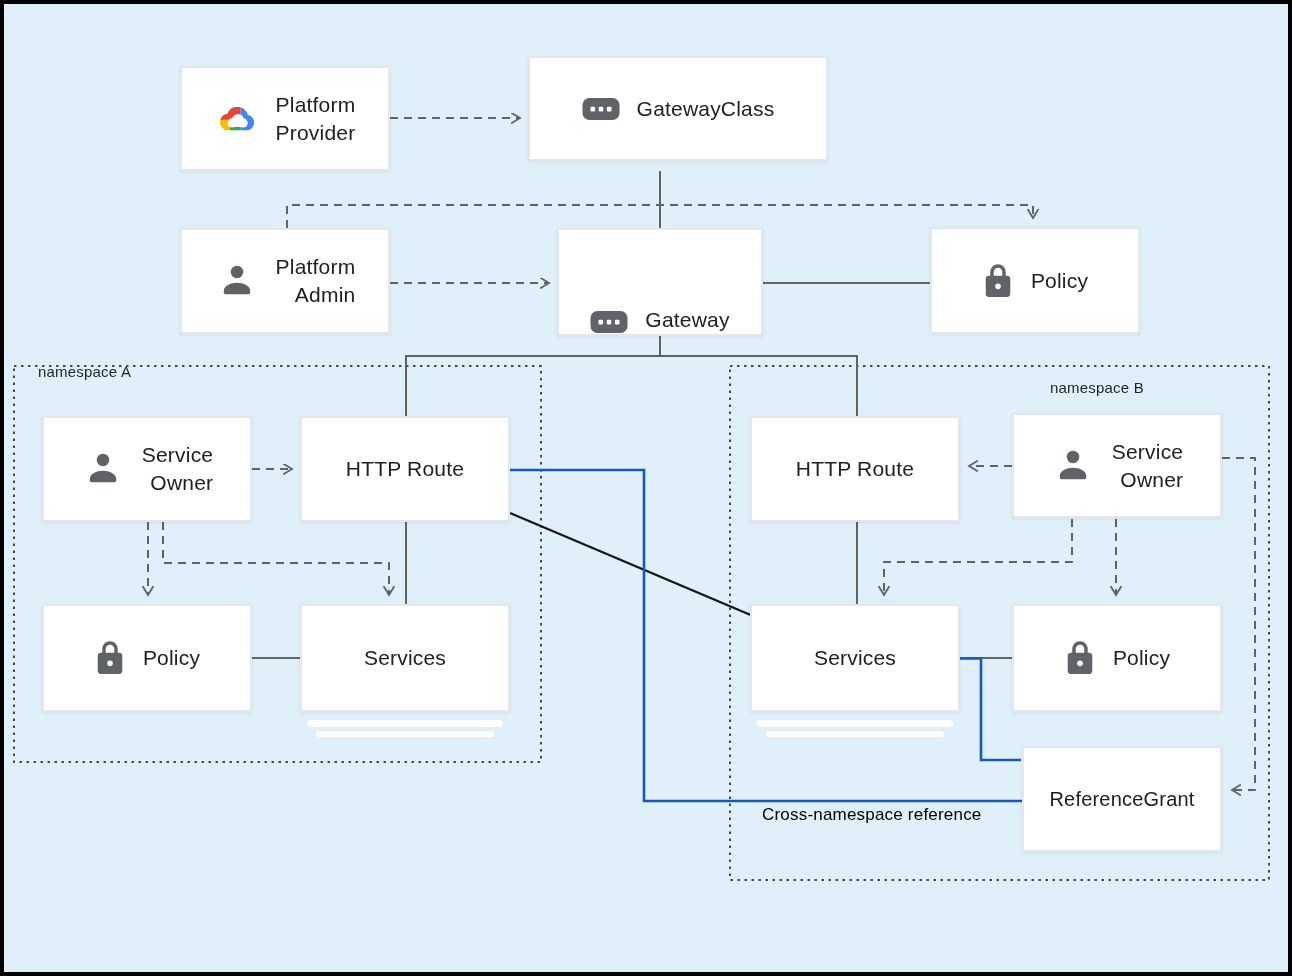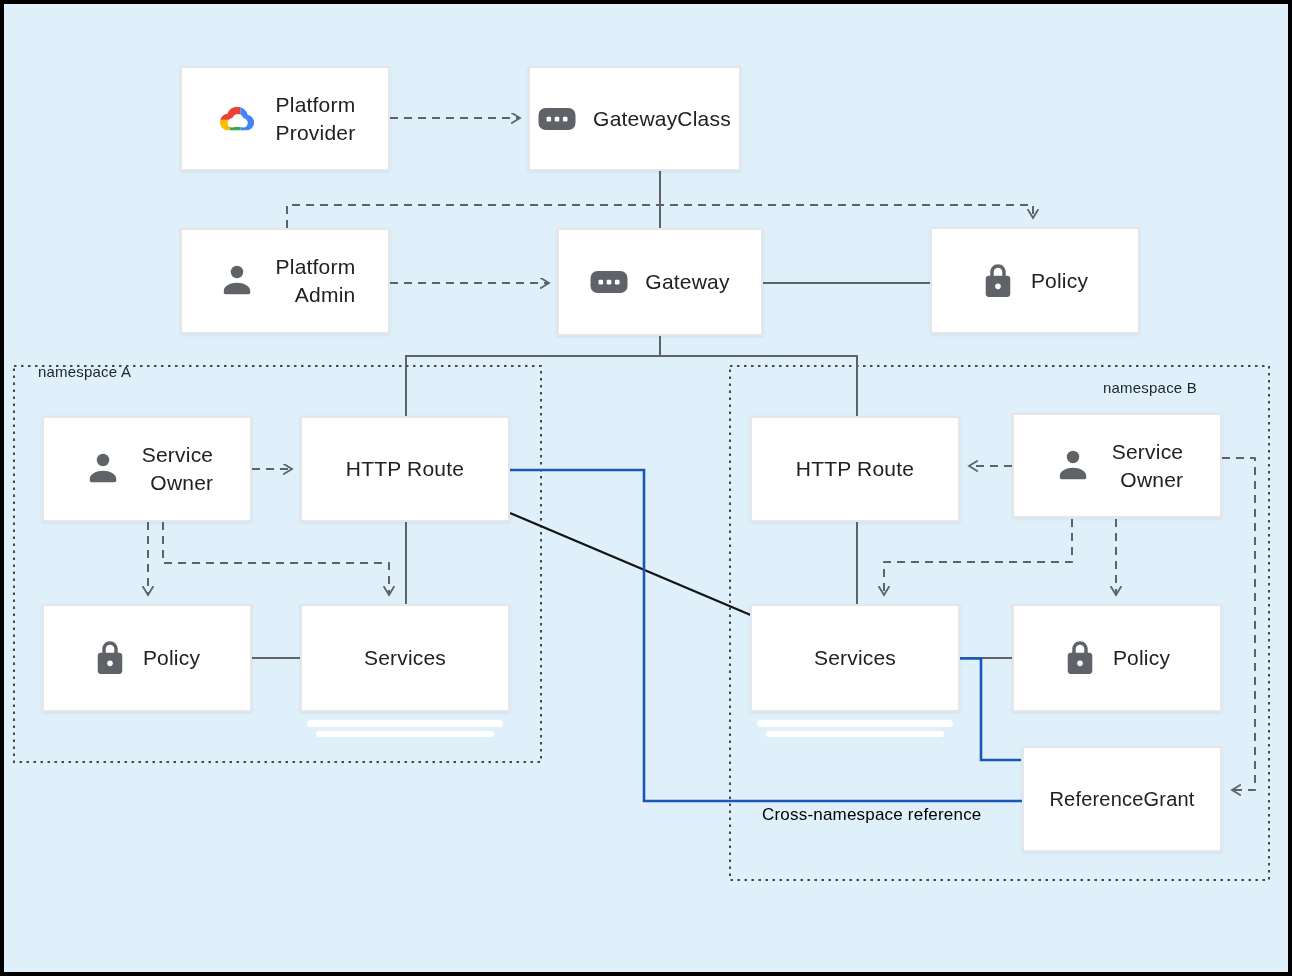--- a/index.html
+++ b/index.html
@@ -15,21 +15,21 @@
     display:flex;align-items:center;justify-content:center;gap:17px;z-index:2;
   }
   .node .label{
     font-size:21px;color:#202124;line-height:1.32;letter-spacing:.2px;
     white-space:pre-line;
   }
   .node .label.left{text-align:right;}
   .ns-label{
     position:absolute;z-index:3;font-size:15px;color:#1f2328;letter-spacing:.2px;
   }
-  .ns-label.right{text-align:center;}
+  .ns-label.right{text-align:left;}
   .svc-bar{
     position:absolute;background:#fff;border-radius:4px;z-index:2;
   }
   .xns-label{
     position:absolute;z-index:3;font-size:17px;color:#000000;letter-spacing:.2px;
   }
   .icon{display:block;flex:0 0 auto;}
 </style>
 </head>
 <body>
@@ -100,40 +100,40 @@
         <circle cx="39" cy="49" r="10.5"></circle>
           <circle cx="52" cy="42" r="13.5"></circle>
         <circle cx="64" cy="49" r="10.5"></circle>
           <rect x="39" y="47" width="25" height="11"></rect>
       </g>
     </svg>
     <span class="label left">Platform
 Provider</span>
   </div>
 
-  <div class="node" style="left:528px;top:66px;width:213px;height:105px;">
+  <div class="node" style="left:528px;top:56px;width:300px;height:105px;">
     <svg class="icon" width="38" height="24" viewBox="0 0 38 24">
       <rect x="0.5" y="1" width="37" height="22" rx="7" fill="#5f6368"></rect>
       <rect x="8.5" y="9.8" width="4.6" height="4.6" rx="1.2" fill="#fff"></rect>
       <rect x="16.7" y="9.8" width="4.6" height="4.6" rx="1.2" fill="#fff"></rect>
       <rect x="24.9" y="9.8" width="4.6" height="4.6" rx="1.2" fill="#fff"></rect>
     </svg>
     <span class="label">GatewayClass</span>
   </div>
 
   <div class="node" style="left:180px;top:228px;width:210px;height:106px;">
     <svg class="icon" width="44" height="44" viewBox="0 0 24 24" fill="#5f6368">
       <circle cx="12" cy="7.1" r="3.4"></circle>
       <path d="M12 12.9c-3.6 0-7.2 1.8-7.2 4.4v1c0 .5.4.9.9.9h12.6c.5 0 .9-.4.9-.9v-1c0-2.6-3.6-4.4-7.2-4.4z"></path>
     </svg>
     <span class="label left">Platform
 Admin</span>
   </div>
 
-  <div class="node" style="left:557px;top:228px;width:206px;height:108px;">
+  <div class="node" style="left:557px;top:228px;width:206px;height:108px;align-items:flex-end;">
     <svg class="icon" width="38" height="24" viewBox="0 0 38 24">
       <rect x="0.5" y="1" width="37" height="22" rx="7" fill="#5f6368"></rect>
       <rect x="8.5" y="9.8" width="4.6" height="4.6" rx="1.2" fill="#fff"></rect>
       <rect x="16.7" y="9.8" width="4.6" height="4.6" rx="1.2" fill="#fff"></rect>
       <rect x="24.9" y="9.8" width="4.6" height="4.6" rx="1.2" fill="#fff"></rect>
     </svg>
     <span class="label">Gateway</span>
   </div>
 
   <div class="node" style="left:930px;top:227px;width:210px;height:107px;">

